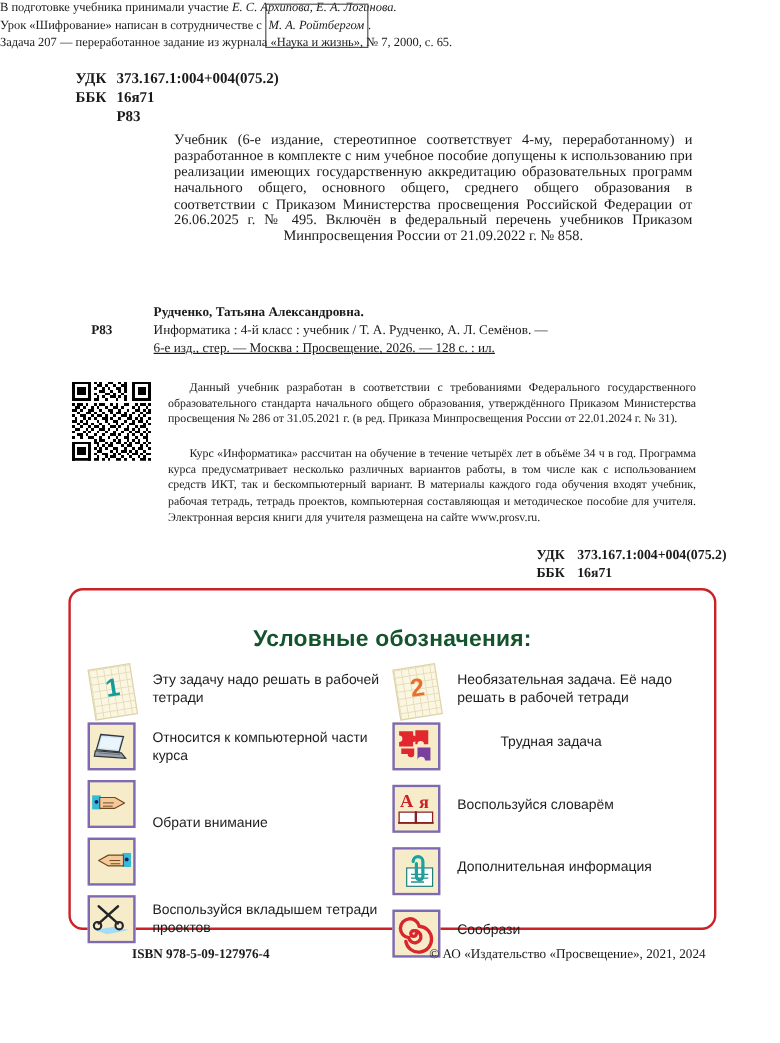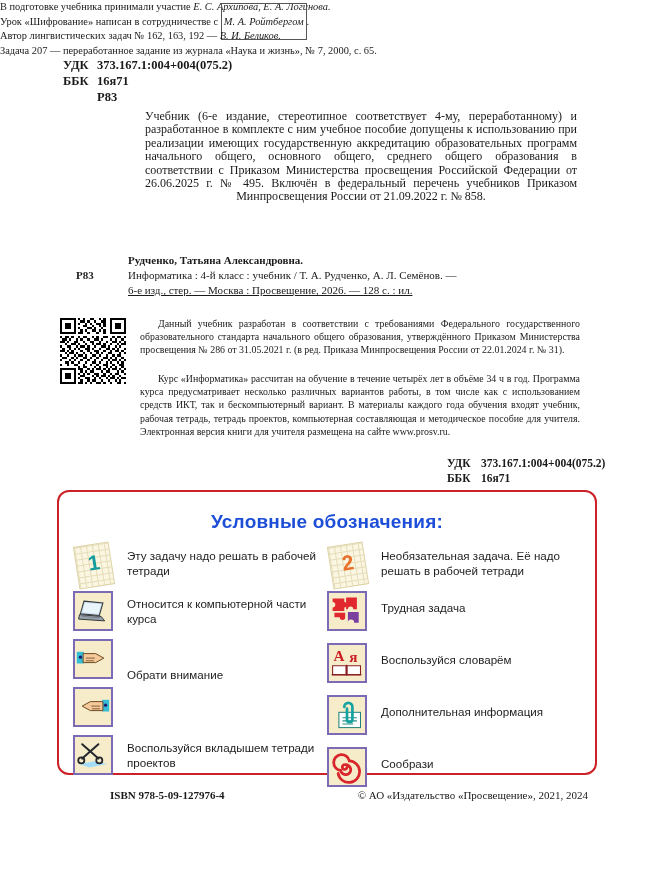--- a/index.html
+++ b/index.html
@@ -50,23 +50,23 @@
   #udk-repeat{position:absolute;left:447px;top:456px;font-weight:bold;font-size:11.5px;line-height:14.5px;font-family:"Liberation Serif",serif;}
   .udk-rep-row{display:flex;}
   .udk-rep-key{width:34px;}
 
   
   #legend-box{
     position:absolute;left:57px;top:490px;width:536px;height:281px;
     border:2.5px solid #cc2127;border-radius:12px;background:#ffffff;
   }
   #legend-title{
-    text-align:center;margin-top:19px;
+    text-align:center;margin-top:30px;
     font-family:"Liberation Sans",sans-serif;font-weight:bold;
-    font-size:19px;color:#1d4ed8;letter-spacing:.2px;
+    font-size:19px;color:#14532d;letter-spacing:.2px;
   }
   .legend-cols{display:flex;margin-top:10px;padding:0 14px;}
   .legend-col{width:50%;}
   .legend-item{display:flex;align-items:flex-start;margin-bottom:6px;}
   .legend-icon{width:42px;height:42px;flex:0 0 42px;margin-right:12px;position:relative;}
   .legend-text{
     font-family:"Liberation Sans",sans-serif;font-size:11.6px;line-height:15.2px;
     color:#1d1d1d;padding-top:9px;
   }
   .legend-item.tall .legend-text{padding-top:5px;}
@@ -118,23 +118,20 @@
   </div>
 
   <div class="para" id="approval-paragraph">Учебник (6-е издание, стереотипное соответствует 4-му, переработанному) и разработанное в комплекте с ним учебное пособие допущены к использованию при реализации имеющих государственную аккредитацию образовательных программ начального общего, основного общего, среднего общего образования в соответствии с Приказом Министерства просвещения Российской Федерации от 26.06.2025 г. № 495. Включён в федеральный перечень учебников Приказом Минпросвещения России от 21.09.2022 г. № 858.</div>
 
   <div id="credits-block">
     <div class="credit-line">
       <span>В подготовке учебника принимали участие </span><span class="it">Е. С. Архипова, Е. А. Логинова.</span>
     </div>
     <div class="credit-line">
       <span>Урок «Шифрование» написан в сотрудничестве с </span><span class="boxedname">М. А. Ройтбергом</span><span>.</span>
-    </div>
-    <div class="credit-line">
-      <span>Автор лингвистических задач № 162, 163, 192 — </span><span class="it">В. И. Беликов.</span>
     </div>
     <div class="credit-line">Задача 207 — переработанное задание из журнала «Наука и жизнь», № 7, 2000, с. 65.</div>
   </div>
 
   <div id="bib-record">
     <div class="bib-author">Рудченко, Татьяна Александровна.</div>
     <div class="bib-line">
       <span class="bib-sig">Р83</span>
       <span class="bib-body">Информатика : 4-й класс : учебник / Т. А. Рудченко, А. Л. Семёнов. —</span>
     </div>
@@ -481,21 +478,21 @@
       <div class="legend-col">
 
         <div class="legend-item tall">
           <div class="legend-icon">
             <div class="sheet"></div>
             <div class="sheet-num num2">2</div>
           </div>
           <div class="legend-text">Необязательная задача. Её надо решать в рабочей тетради</div>
         </div>
 
-        <div class="legend-item" style="margin-bottom:10px;">
+        <div class="legend-item" style="margin-bottom:10px;gap:36px;">
           <div class="legend-icon">
             <div class="frame">
               <svg viewBox="0 0 40 40" width="36" height="36">
                 <rect x="0" y="0" width="40" height="40" fill="#f7ecc9"></rect>
                 <path d="M4 6 h13 v4 a3 3 0 0 1 0 6 v4 h-13 v-4 a3 3 0 0 0 0 -6 z" fill="#e0282e"></path>
                 <path d="M19 5 h12 v13 h-4 a3 3 0 0 0 -6 0 h-2 z" fill="#e0282e"></path>
                 <path d="M6 22 h12 v5 a3 3 0 0 1 -6 0 h-6 z" fill="#e0282e"></path>
                 <path d="M21 21 h12 v12 h-5 a3 3 0 0 0 -7 0 z" fill="#7b3fa0"></path>
               </svg>
             </div>

